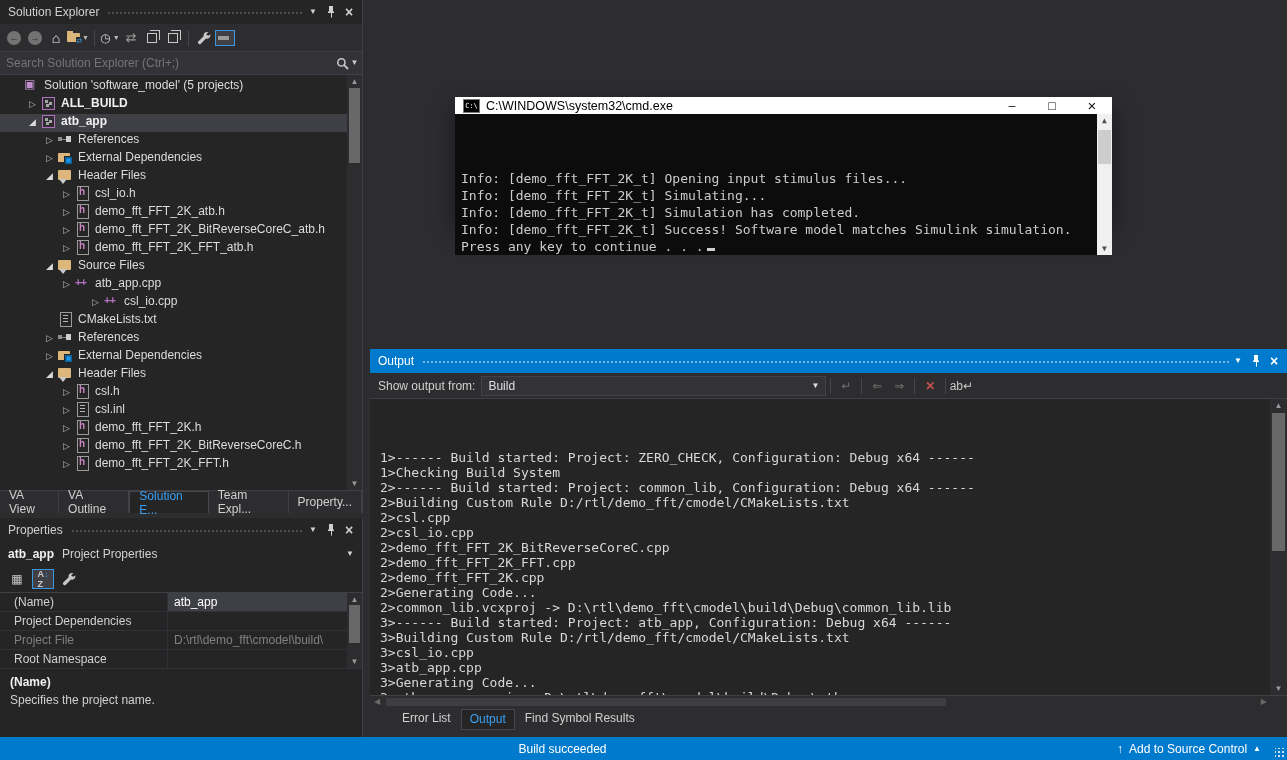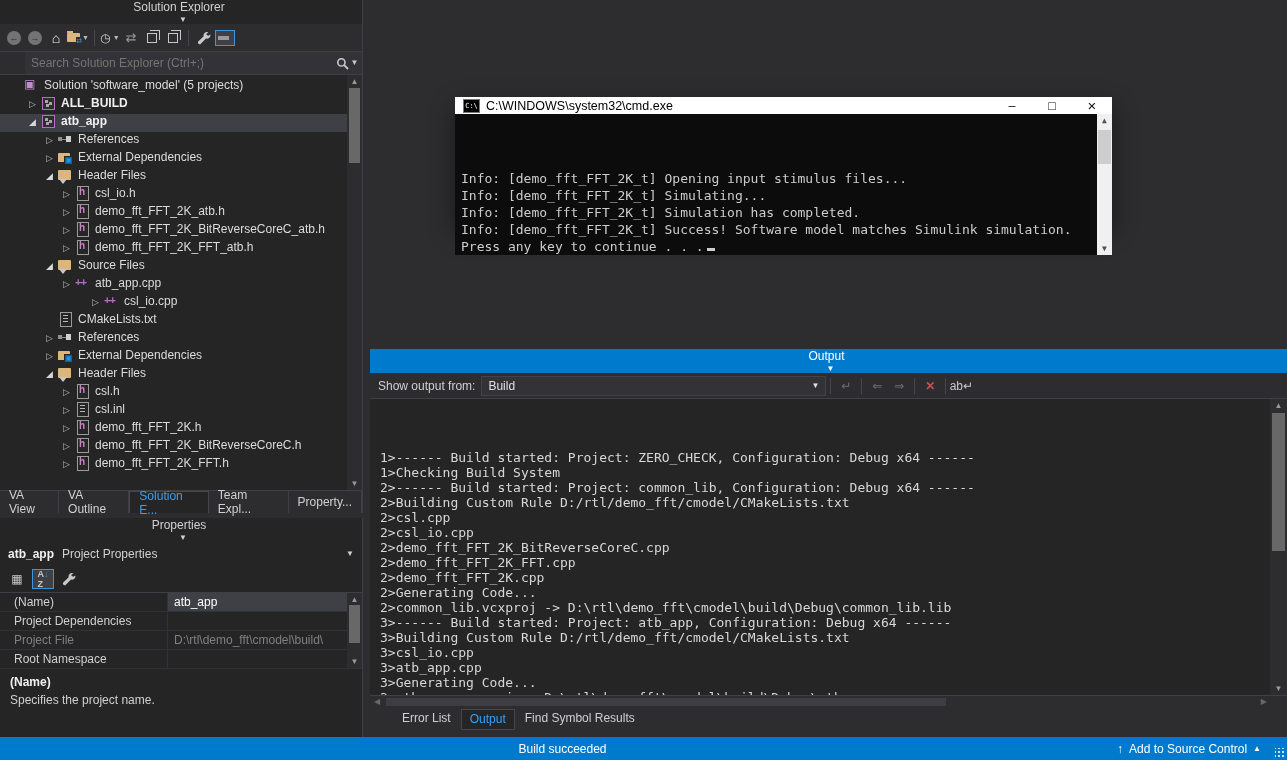--- a/index.html
+++ b/index.html
@@ -1,20 +1,20 @@
 <!DOCTYPE html>
 <html><head>
 <meta charset="utf-8">
 <style>
   * { margin:0; padding:0; box-sizing:border-box; }
   html,body { width:1287px; height:760px; overflow:hidden; }
   body { background:#2d2d30; font-family:"Liberation Sans", sans-serif; color:#d0d0d0; font-size:12px; position:relative; }
 
   
-  .twtitle { height:24px; display:flex; align-items:center; padding:0 4px 0 8px; color:#d0d0d0;flex-direction:column; }
+  .twtitle { height:24px; display:flex; align-items:center; padding:0 4px 0 8px; color:#d0d0d0; }
   .twtitle .t { white-space:nowrap; margin-right:8px; }
   .twtitle .dots { flex:1; height:5px; margin-top:2px;
     background-image:radial-gradient(#4b4b52 1px, transparent 1.1px); background-size:4px 4px; }
   .twtitle .btn { width:18px; height:16px; display:flex; align-items:center; justify-content:center; color:#d0d0d0; }
   .twtitle.blue { background:#007acc; color:#fff; }
   .twtitle.blue .dots { background-image:radial-gradient(rgba(255,255,255,.45) 1px, transparent 1.1px); }
   .twtitle.blue .btn { color:#fff; }
   .caret { font-size:8px; line-height:1; }
   .xglyph { font-size:14px; line-height:1; font-weight:bold; }
 
@@ -30,21 +30,21 @@
   .sync-g { font-size:13px; color:#9a9a9a; }
   .dbl-sq { width:10px; height:10px; border:1px solid #c8c8c8; position:relative; background:#2d2d30; }
   .dbl-sq::before { content:""; position:absolute; left:2px; top:-4px; width:9px; height:9px; border:1px solid #c8c8c8; border-bottom:none; border-left:none; background:transparent; }
   .mini-folder { width:13px; height:9px; background:#dcb67a; border-radius:1px; position:relative; }
   .mini-folder::before { content:""; position:absolute; left:0; top:-2px; width:6px; height:2px; background:#dcb67a; }
   .mini-folder::after { content:"⇄"; position:absolute; right:-2px; bottom:-2px; font-size:7px; color:#3a96dd; background:#2d2d30; line-height:1; }
   .preview-toggle { width:20px; height:16px; border:1px solid #3a96dd; background:#3f3f46; display:flex; align-items:center; justify-content:flex-start; padding-left:2px; }
   .preview-toggle::before { content:""; width:11px; height:4px; background:#9a9a9a; }
 
   .sx-search { height:23px; background:#2d2d30; border-bottom:1px solid #3f3f46; display:flex; align-items:center; }
-  .sx-search input { flex:1; height:100%; background:#333337; border:none; outline:none; color:#9a9a9a; font-size:12px; padding:0 6px; font-family:"Liberation Sans", sans-serif;margin-left:25px; }
+  .sx-search input { flex:1; height:100%; background:#333337; border:none; outline:none; color:#9a9a9a; font-size:12px; padding:0 6px; font-family:"Liberation Sans", sans-serif; }
   .search-right { width:30px; height:100%; background:#333337; display:flex; align-items:center; justify-content:center; gap:2px; }
 
   .sx-tree { flex:1; position:relative; overflow:hidden; background:#252526; padding-top:3px; }
   .trow { height:18px; display:flex; align-items:flex-start; white-space:nowrap; color:#dcdcdc; padding-right:18px; }
   .trow.selected { background:#3f3f46; }
   .trow.bold .lbl { font-weight:bold; color:#f0f0f0; }
   .exp { width:15px; flex:none; text-align:center; color:#bcbcbc; }
   .exp-collapsed::before { content:"▷"; font-size:9px; }
   .exp-expanded::before { content:"◢"; font-size:9px; color:#d8d8d8; }
   .exp-none::before { content:""; }

